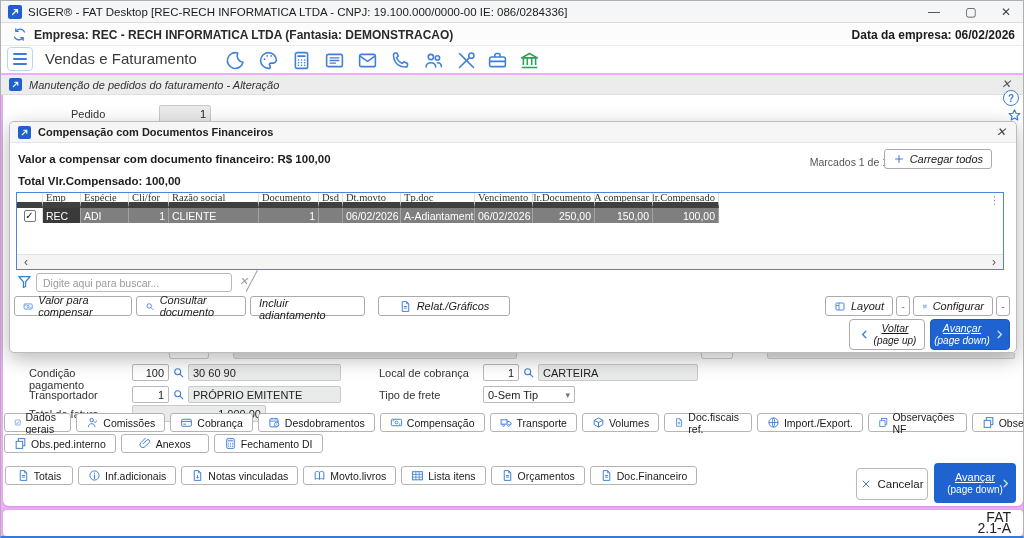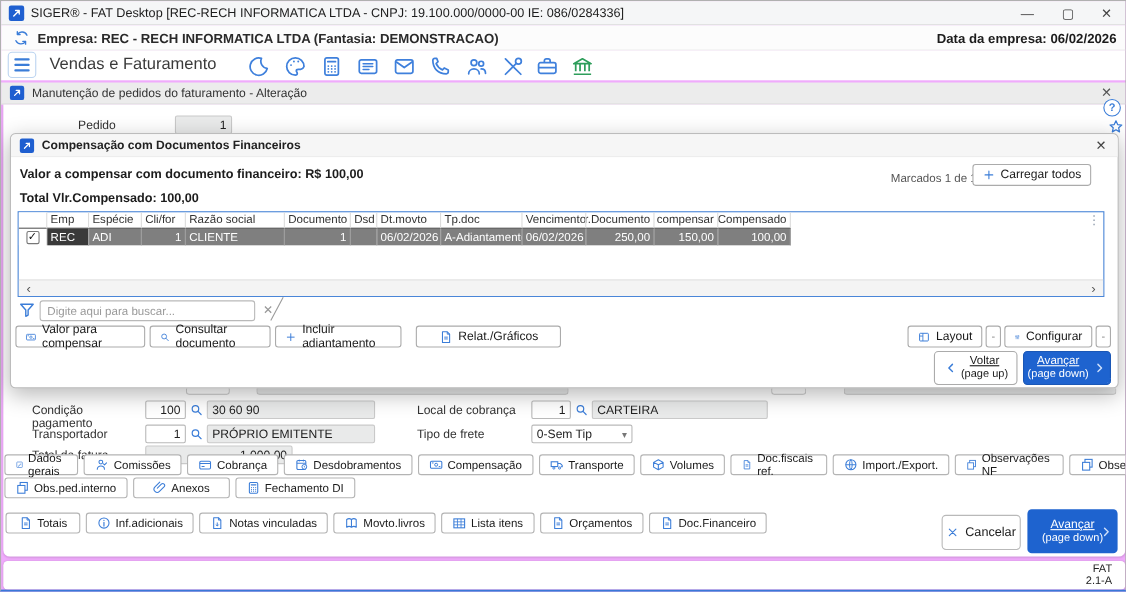--- a/index.html
+++ b/index.html
@@ -1,20 +1,20 @@
 <!DOCTYPE html>
 <html><head>
 <meta charset="utf-8">
 <style>
   * { margin:0; padding:0; box-sizing:border-box; }
   body { background:#cfd3d8; font-family:"Liberation Sans", sans-serif; }
   .app { position:relative; width:1024px; height:538px; background:#f0abfc;
          font-family:"Liberation Sans", sans-serif; font-size:11px; color:#222;
          overflow:hidden; border:1px solid #b0b0b0; border-bottom:2px solid #3a78d8;padding-left:44px; }
-  .abs { position:absolute; }
+  .abs { position:absolute;font-style:italic; }
   svg.ic { display:block; }
   .blue { color:#3b7dd8; }
   
   .titlebar { position:absolute; left:0; top:0; width:1024px; height:22px; background:#f5f6f7;
               border-bottom:1px solid #dddddd; }
   .titlebar .logo { position:absolute; left:7px; top:4px; width:14px; height:14px; background:#1f5fd0;
                     border-radius:2px; display:flex; align-items:center; justify-content:center; }
   .title-text { position:absolute; left:27px; top:5px; font-size:11.5px; color:#1c1c1c; }
   .winctl { position:absolute; top:0; width:30px; height:21px; display:flex; align-items:center;
             justify-content:center; color:#444; font-size:12px; cursor:default; }
@@ -33,21 +33,21 @@
   .tbicon { position:absolute; top:2px; width:24px; height:24px; display:flex; align-items:center;
             justify-content:center; color:#3f80dc; }
   
   .subwinbar { position:absolute; left:0; top:74px; width:1024px; height:20px; background:#ececec;
                border-bottom:1px solid #e0e0e0; }
   
   .mainpanel { position:absolute; left:2px; top:94px; width:1020px; height:411px; background:#fff;
                border-radius:0 0 6px 6px; box-shadow:0 1px 2px rgba(0,0,0,.12); }
   .statusbar { position:absolute; left:2px; top:509px; width:1020px; height:26px; background:#fff;
                border-radius:4px; box-shadow:0 0 2px rgba(0,0,0,.15); }
-  .statustext { position:absolute; right:12px; top:2px; text-align:right; font-size:10px; color:#222; line-height:11px; }
+  .statustext { position:absolute; right:12px; top:2px; text-align:right; font-size:14px; color:#222; line-height:11px; }
   
   .flabel { position:absolute; font-size:11px; color:#333; text-align:left; }
   .fcode, .fro, .fsel { position:absolute; height:17px; border:1px solid #b9b9b9; border-radius:2px;
             font-size:11px; display:flex; align-items:center; padding:0 4px; background:#fff; color:#222; }
   .fcode { justify-content:flex-end; }
   .fro { background:#e9eaea; border-color:#c9c9c9; }
   .fro.num { justify-content:flex-end; }
   .mag { position:absolute; width:13px; height:13px; color:#3b7dd8; }
   .fsel { justify-content:space-between; }
   .fsel .car { color:#777; font-size:9px; }
@@ -68,21 +68,21 @@
                   border-bottom:1px solid #e6e6e6; border-radius:5px 5px 0 0; }
   .modal-title { position:absolute; left:28px; top:4px; font-size:11px; font-weight:bold; color:#222; }
   .boldline { position:absolute; font-size:11.5px; font-weight:bold; color:#1c1c1c; }
   .marcados { position:absolute; font-size:10.5px; color:#555; }
   
   .tbl { position:absolute; left:6px; top:70px; width:988px; height:78px; border:1px solid #4a86d8;
          background:#fff; overflow:hidden; }
   .tr { display:flex; height:15px; }
   .tc { padding:0 3px; font-size:10.5px; display:flex; align-items:center; overflow:hidden;
         white-space:nowrap; }
-  .th-row .tc { color:#333; border-right:1px solid #dcdcdc; border-bottom:1px solid #404040; }
+  .th-row .tc { color:#333; border-right:1px solid #dcdcdc; border-bottom:6px solid #404040;font-family:Liberation Serif, serif; }
   .data-row .tc { color:#fff; background:#7f7f7f; border-right:1px solid #a3a3a3; }
   .num { justify-content:flex-end; }
   .c0{width:26px;} .c1{width:38px;} .c2{width:48px;} .c3{width:40px;} .c4{width:90px;}
   .c5{width:60px;text-align:right;} .c6{width:24px;} .c7{width:58px;} .c8{width:74px;} .c9{width:58px;}
   .c10{width:62px;} .c11{width:58px;} .c12{width:66px;}
   .cb-cell { background:#fff !important; border-right:1px solid #dcdcdc !important; justify-content:center; }
   .cb { width:12px; height:12px; border:1px solid #777; border-radius:2px; background:#fff; color:#111;
         font-size:10px; line-height:10px; display:flex; align-items:center; justify-content:center; }
   .cell-dark { background:#3a3a3a !important; }
   .tdots { position:absolute; right:3px; top:1px; color:#8a97a8; font-size:11px; }
@@ -653,21 +653,21 @@
           <use href="#i-money"></use>
         </svg>
       <span>Valor para compensar</span>
     </span>
     <span class="wbtn abs" style="left:126px; top:174px; width:110px;">
       <svg class="ic ic13">
           <use href="#i-search"></use>
         </svg>
       <span>Consultar documento</span>
     </span>
-    <span class="wbtn abs" style="left:240px; top:174px; width:115px;">
+    <span class="wbtn abs" style="left:240px; top:174px; width:115px;flex-direction:column;">
       <svg class="ic ic13">
           <use href="#i-plus"></use>
         </svg>
       <span>Incluir adiantamento</span>
     </span>
     <span class="wbtn abs" style="left:368px; top:174px; width:132px;">
       <svg class="ic ic13">
           <use href="#i-doc"></use>
         </svg>
       <span>Relat./Gráficos</span>

